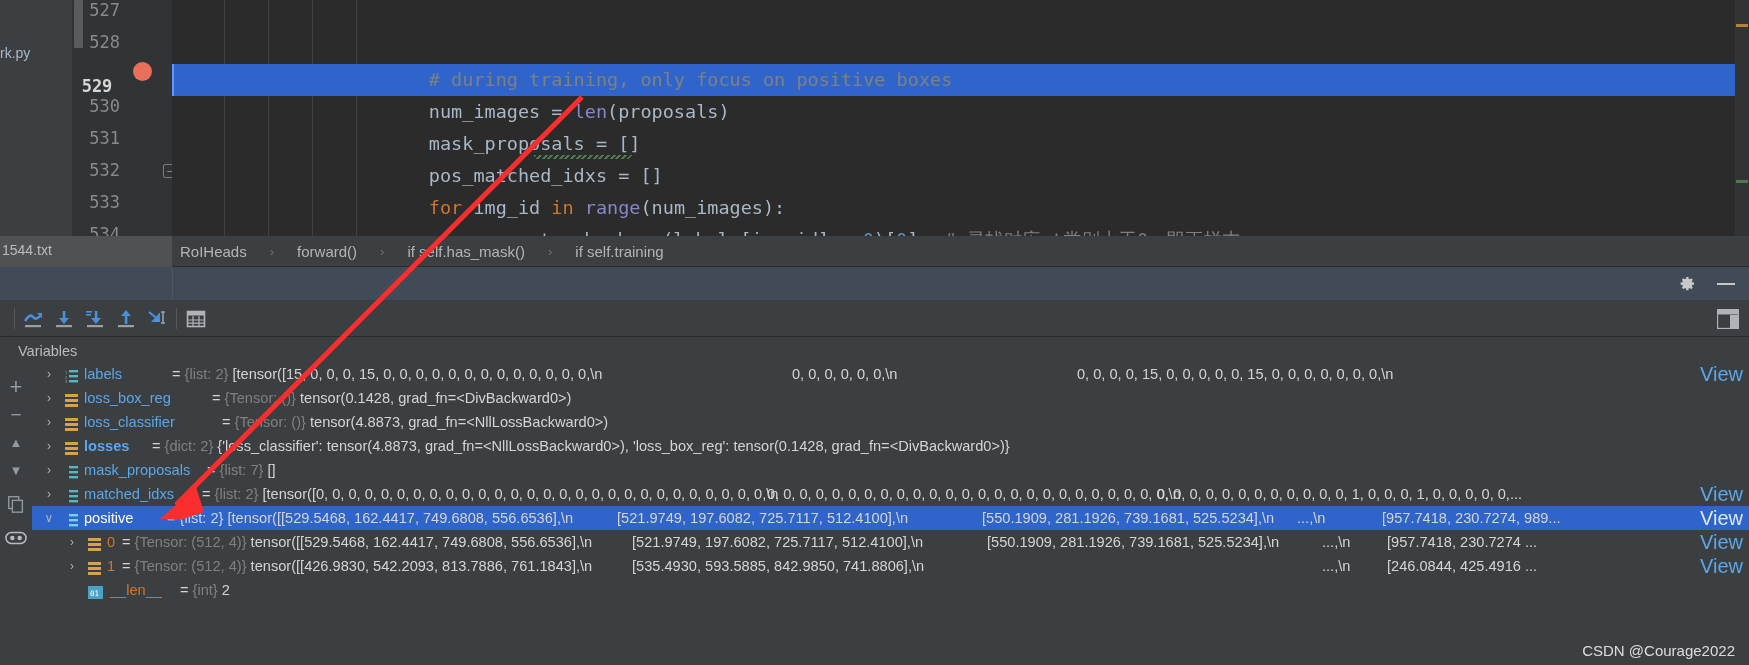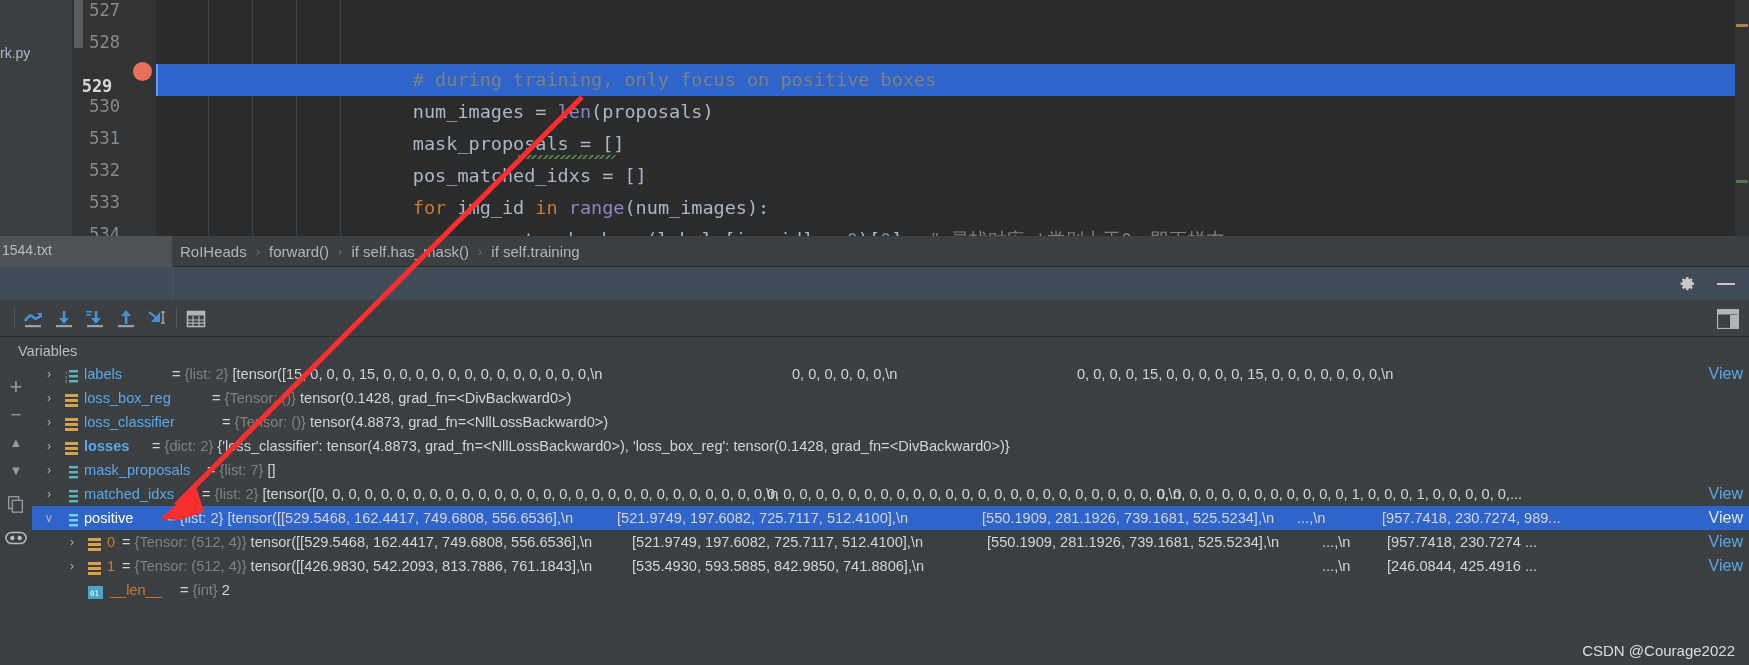--- a/index.html
+++ b/index.html
@@ -45,21 +45,21 @@
   .bp-dot{
     position:absolute; left:133px; width:19px; height:19px;
     border-radius:50%; background:#e8705a;
   }
   .fold-icon{
     position:absolute; left:163px; width:14px; height:14px;
     border:1px solid #7a7c7e; border-radius:2px; color:#9a9c9e;
     font-size:11px; line-height:12px; text-align:center;
   }
   #code-area{
-    position:absolute; left:156px; top:0; right:14px; height:236px;
+    position:absolute; left:172px; top:0; right:14px; height:236px;
     background:#2b2b2b;
   }
   .indent-guide{
     position:absolute; top:0; width:1px; height:236px; background:#3f4244;
   }
   .hl-line{
     position:absolute; left:0; right:0; height:32px;
     background:#2f65ca;
   }
   .hl-caret{ position:absolute; left:0; top:0; width:2px; height:32px; background:#5c9bff; }
@@ -95,21 +95,21 @@
   }
   #tab-strip{
     position:absolute; left:0; top:236px; width:172px; height:31px;
     background:#4e5254;
   }
   #tab-label{
     position:absolute; left:2px; top:242px; font-size:14px; color:#bbbbbb;
   }
   #breadcrumb{
     position:absolute; left:180px; top:236px; height:31px;
-    display:flex; align-items:center; gap:9px;
+    display:flex; align-items:center; gap:23px;
     font-size:15px; color:#b4b4b4;
   }
   .crumb-sep{ color:#6e7072; font-size:13px; }
 
   
   #debug-header{
     position:absolute; left:0; top:267px; width:1749px; height:33px;
     background:#414b57;
   }
   #dh-divider{ position:absolute; left:172px; top:0; width:1px; height:33px; background:#4d5662; }
@@ -167,21 +167,21 @@
   }
   .v-icon{
     position:absolute; width:13px; height:15px; top:5px;
   }
   .vname{ position:absolute; color:#9876aa; }
   .vname.blue{ color:#5ba7e8; }
   .vname.orange{ color:#cc7832; }
   .vrest{ position:absolute; color:#d4d4d4; }
   .vtype{ color:#808080; }
   .viewlink{
-    position:absolute; right:6px; color:#5ba7e8; font-size:16px; cursor:pointer;
+    position:absolute; right:6px; color:#5ba7e8; font-size:20px; cursor:pointer;
   }
   .var-row.sel .viewlink{ color:#dce8f8; }
   .var-row.sel .vtype{ color:#c8d6ea; }
   .var-row.sel .vname{ color:#ffffff; }
 
   
   #annotation-arrow{
     position:absolute; left:0; top:0; width:1749px; height:665px;
     pointer-events:none;
   }

